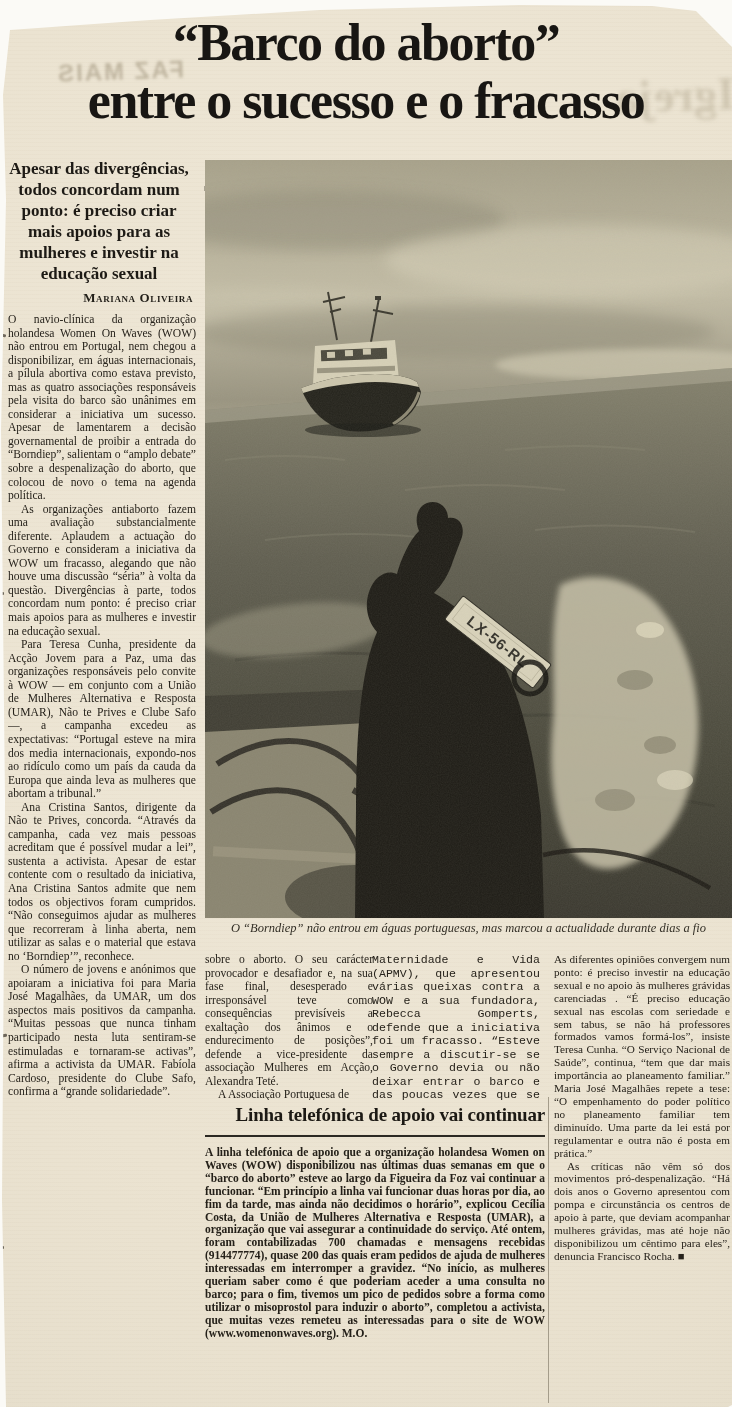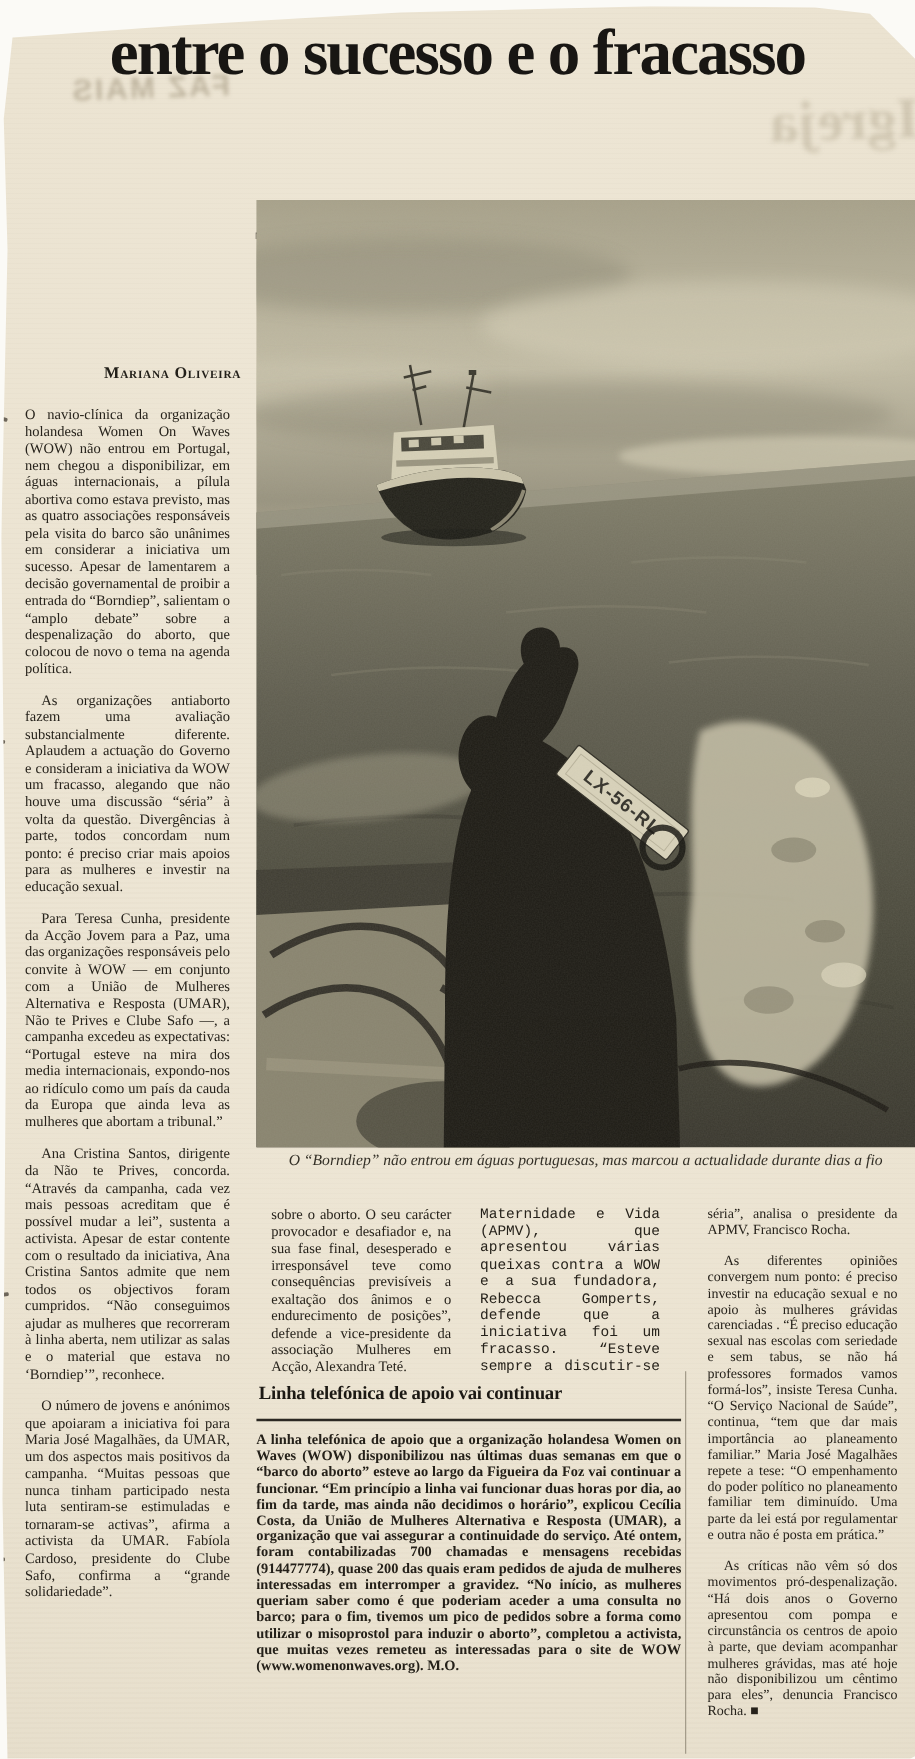--- a/index.html
+++ b/index.html
@@ -22,58 +22,60 @@
   .headline{position:absolute;left:0;right:0;top:14px;margin:0;text-align:center;
     font-weight:700;color:#181613;letter-spacing:-1.5px;}
   .headline span{display:block;font-size:52px;line-height:58px;}
   .credit{position:absolute;left:204px;top:148px;font-family:"Liberation Sans",sans-serif;
     font-size:7.5px;letter-spacing:.6px;color:#4a453b;margin-top:36px;}
   .lead{position:absolute;left:5px;top:158px;width:188px;text-align:center;
     font-size:17px;line-height:21px;font-weight:700;color:#1d1a15;}
   .byline{position:absolute;left:5px;top:290px;width:188px;text-align:right;
     font-variant:small-caps;font-weight:700;font-size:13px;letter-spacing:.6px;color:#221f19;}
   .col{position:absolute;text-align:justify;overflow:hidden;}
-  .col p{margin:12px;}
+  .col p{margin:0;}
   .col p + p{text-indent:13px;}
   .col1{left:8px;top:313px;width:188px;height:1086px;font-size:11.6px;line-height:13.55px;}
   .col2{left:205px;top:953px;width:168px;height:147px;font-size:11.6px;line-height:13.55px;}
   .col3{left:372px;top:953px;width:168px;height:147px;font-size:11.6px;line-height:13.55px;font-family:Liberation Mono, monospace;}
   .col4{left:554px;top:953px;width:176px;height:452px;font-size:11.2px;line-height:12.9px;}
   .photo{position:absolute;left:205px;top:160px;width:527px;height:758px;}
   .photo svg{display:block;width:100%;height:100%;}
   .caption{position:absolute;left:205px;top:921px;width:527px;text-align:center;
     font-style:italic;font-size:12.5px;color:#332f26;}
   .vrule{position:absolute;left:548px;top:1097px;width:1px;height:306px;background:#a49c8a;}
   .box{position:absolute;left:205px;top:1100px;width:340px;height:303px;overflow:hidden;}
-  .box h2{margin:0;padding:2px 0 0 2px;font-size:15px;line-height:26px;font-weight:700;
-    letter-spacing:-.2px;color:#1c1914;}
+  .box h2{margin:0;padding:2px 0 0 2px;font-size:19px;line-height:26px;font-weight:700;
+    letter-spacing:-.2px;color:#1c1914;text-align:right;}
   .box-rule{margin-top:7px;height:2px;background:#2b2822;}
   .box-body{margin:9px 0 0 0;font-size:11.5px;line-height:12.9px;font-weight:700;
     text-align:justify;color:#242019;}
   .speck{position:absolute;background:#6d665a;border-radius:1px;}
   .s1{left:1px;top:334px;width:5px;height:3px;transform:rotate(14deg);}
   .s2{left:0;top:592px;width:4px;height:3px;}
   .s3{left:2px;top:1034px;width:5px;height:3px;transform:rotate(-10deg);}
   .s4{left:0;top:1246px;width:4px;height:3px;}
 </style>
 </head>
 <body>
 
 <div id="page">
   <div class="clipping">
 
     <div class="bleed bleed-left">FAZ MAIS</div>
     <div class="bleed bleed-right">Igreja</div>
 
     <h1 class="headline">
+      <span>“Barco do aborto”</span>
       <span>entre o sucesso e o fracasso</span>
     </h1>
 
     <div class="credit">NÉLSON GARRIDO</div>
 
+    <div class="lead">Apesar das divergências, todos concordam num ponto: é preciso criar mais apoios para as mulheres e investir na educação sexual</div>
     <div class="byline">Mariana Oliveira</div>
 
     <div class="col col1">
       <p>O navio-clínica da organização holandesa Women On Waves (WOW) não entrou em Portugal, nem chegou a disponibilizar, em águas internacionais, a pílula abortiva como estava previsto, mas as quatro associações responsáveis pela visita do barco são unânimes em considerar a iniciativa um sucesso. Apesar de lamentarem a decisão governamental de proibir a entrada do “Borndiep”, salientam o “amplo debate” sobre a despenalização do aborto, que colocou de novo o tema na agenda política.</p>
       <p>As organizações antiaborto fazem uma avaliação substancialmente diferente. Aplaudem a actuação do Governo e consideram a iniciativa da WOW um fracasso, alegando que não houve uma discussão “séria” à volta da questão. Divergências à parte, todos concordam num ponto: é preciso criar mais apoios para as mulheres e investir na educação sexual.</p>
       <p>Para Teresa Cunha, presidente da Acção Jovem para a Paz, uma das organizações responsáveis pelo convite à WOW — em conjunto com a União de Mulheres Alternativa e Resposta (UMAR), Não te Prives e Clube Safo —, a campanha excedeu as expectativas: “Portugal esteve na mira dos media internacionais, expondo-nos ao ridículo como um país da cauda da Europa que ainda leva as mulheres que abortam a tribunal.”</p>
       <p>Ana Cristina Santos, dirigente da Não te Prives, concorda. “Através da campanha, cada vez mais pessoas acreditam que é possível mudar a lei”, sustenta a activista. Apesar de estar contente com o resultado da iniciativa, Ana Cristina Santos admite que nem todos os objectivos foram cumpridos. “Não conseguimos ajudar as mulheres que recorreram à linha aberta, nem utilizar as salas e o material que estava no ‘Borndiep’”, reconhece.</p>
       <p>O número de jovens e anónimos que apoiaram a iniciativa foi para Maria José Magalhães, da UMAR, um dos aspectos mais positivos da campanha. “Muitas pessoas que nunca tinham participado nesta luta sentiram-se estimuladas e tornaram-se activas”, afirma a activista da UMAR. Fabíola Cardoso, presidente do Clube Safo, confirma a “grande solidariedade”.</p>
     </div>
 
@@ -192,21 +194,20 @@
     <div class="col col2">
       <p>sobre o aborto. O seu carácter provocador e desafiador e, na sua fase final, desesperado e irresponsável teve como consequências previsíveis a exaltação dos ânimos e o endurecimento de posições”, defende a vice-presidente da associação Mulheres em Acção, Alexandra Teté.</p>
       <p>A Associação Portuguesa de</p>
     </div>
 
     <div class="col col3">
       <p>Maternidade e Vida (APMV), que apresentou várias queixas contra a WOW e a sua fundadora, Rebecca Gomperts, defende que a iniciativa foi um fracasso. “Esteve sempre a discutir-se se o Governo devia ou não deixar entrar o barco e das poucas vezes que se discutiu o aborto não se fez de forma</p>
     </div>
 
     <div class="col col4">
-      <p>séria”, analisa o presidente da APMV, Francisco Rocha.</p>
       <p>As diferentes opiniões convergem num ponto: é preciso investir na educação sexual e no apoio às mulheres grávidas carenciadas . “É preciso educação sexual nas escolas com seriedade e sem tabus, se não há professores formados vamos formá-los”, insiste Teresa Cunha. “O Serviço Nacional de Saúde”, continua, “tem que dar mais importância ao planeamento familiar.” Maria José Magalhães repete a tese: “O empenhamento do poder político no planeamento familiar tem diminuído. Uma parte da lei está por regulamentar e outra não é posta em prática.”</p>
       <p>As críticas não vêm só dos movimentos pró-despenalização. “Há dois anos o Governo apresentou com pompa e circunstância os centros de apoio à parte, que deviam acompanhar mulheres grávidas, mas até hoje não disponibilizou um cêntimo para eles”, denuncia Francisco Rocha. ■</p>
     </div>
 
     <div class="vrule"></div>
 
     <div class="box">
       <h2>Linha telefónica de apoio vai continuar</h2>
       <div class="box-rule"></div>
       <p class="box-body">A linha telefónica de apoio que a organização holandesa Women on Waves (WOW) disponibilizou nas últimas duas semanas em que o “barco do aborto” esteve ao largo da Figueira da Foz vai continuar a funcionar. “Em princípio a linha vai funcionar duas horas por dia, ao fim da tarde, mas ainda não decidimos o horário”, explicou Cecília Costa, da União de Mulheres Alternativa e Resposta (UMAR), a organização que vai assegurar a continuidade do serviço. Até ontem, foram contabilizadas 700 chamadas e mensagens recebidas (914477774), quase 200 das quais eram pedidos de ajuda de mulheres interessadas em interromper a gravidez. “No início, as mulheres queriam saber como é que poderiam aceder a uma consulta no barco; para o fim, tivemos um pico de pedidos sobre a forma como utilizar o misoprostol para induzir o aborto”, completou a activista, que muitas vezes remeteu as interessadas para o site de WOW (www.womenonwaves.org). M.O.</p>

